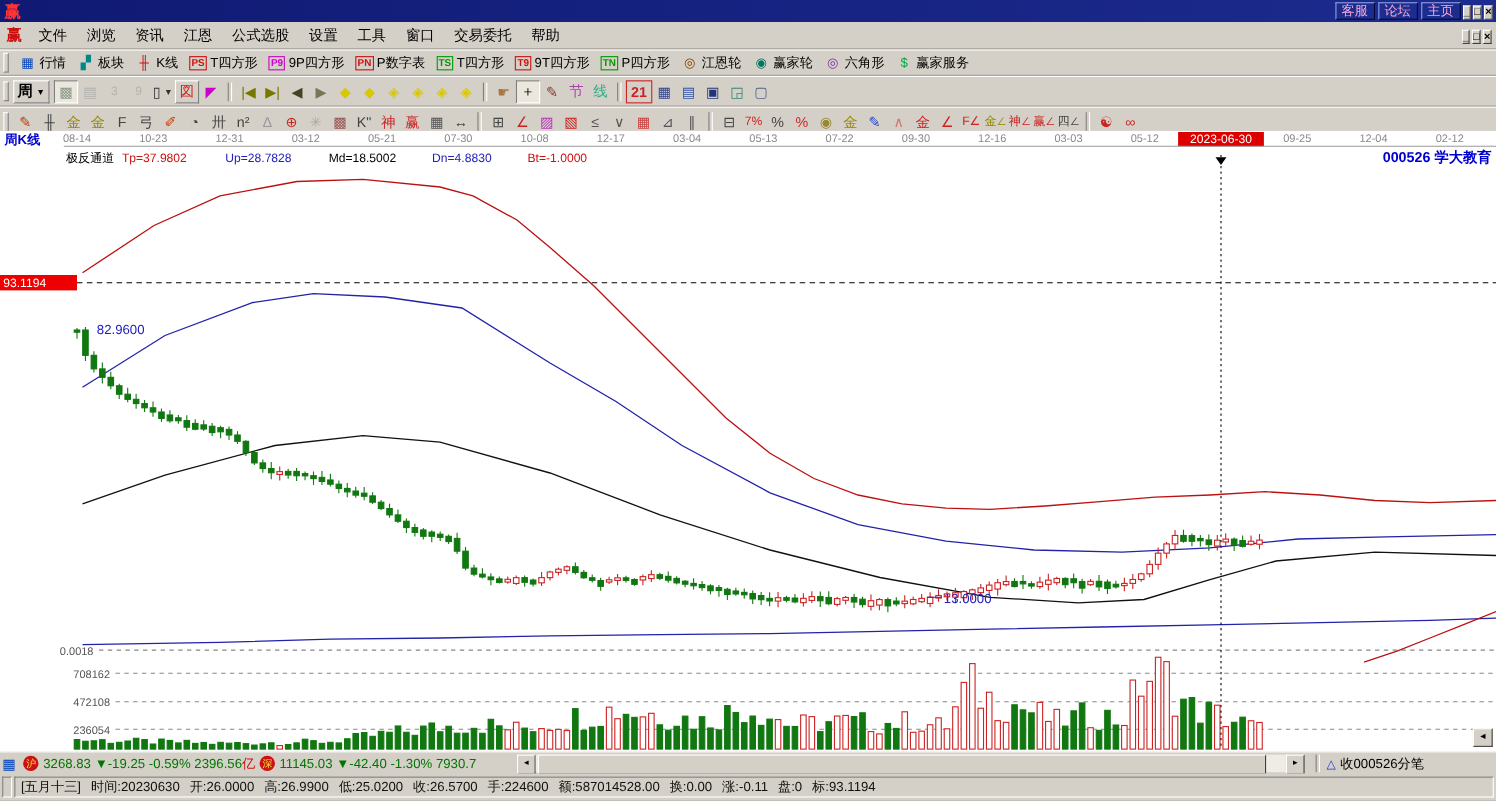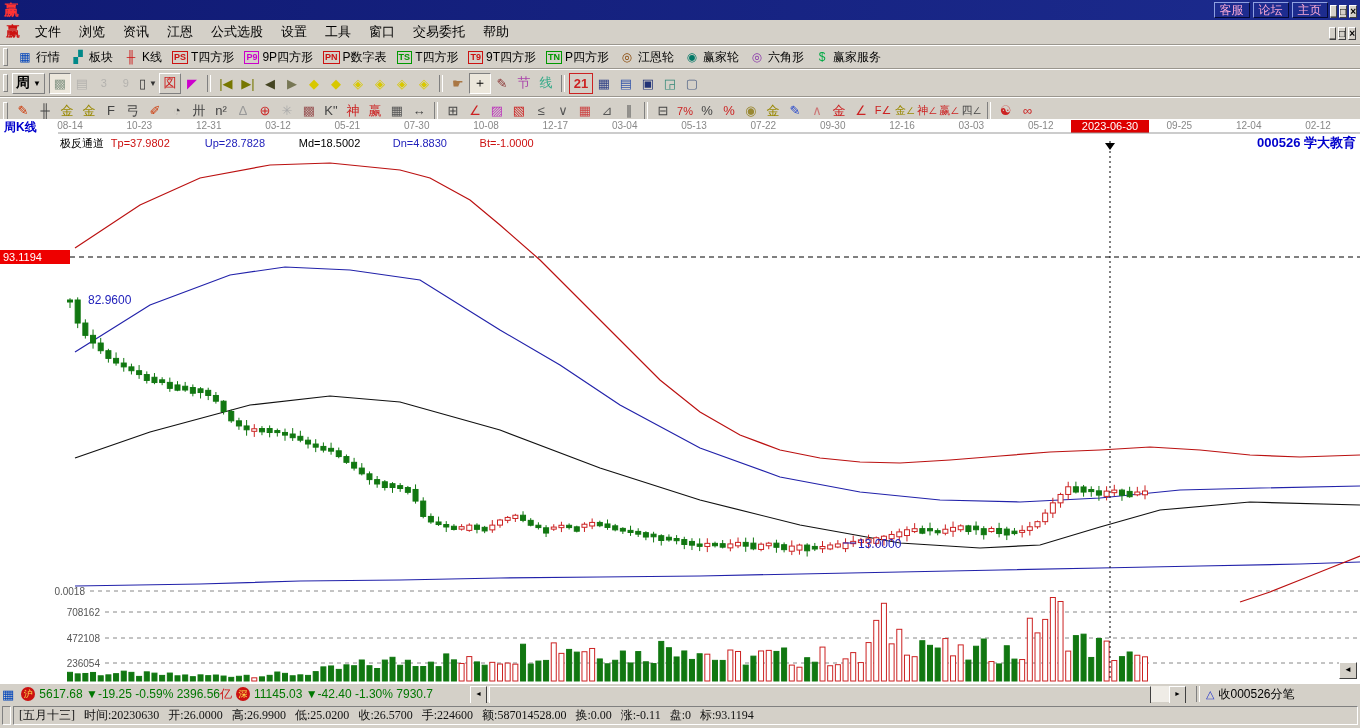--- a/index.html
+++ b/index.html
@@ -55,21 +55,21 @@
   .sb-thumb{position:absolute;left:2px;top:0;width:660px;height:16px;background:#d4d0c8;
             border:1px solid;border-color:#fff #404040 #404040 #fff;cursor:pointer;}
   .idx-right{position:absolute;left:1196px;display:flex;align-items:center;}
   .idx-right .rsep{width:2px;height:16px;border-left:1px solid #808080;border-right:1px solid #fff;margin-right:6px;}
   .fenbi-icon{color:#2233cc;font-size:11px;margin-right:4px;}
   
   .statusbar{position:absolute;top:703px;left:0;width:1360px;height:25px;background:#d4d0c8;
              display:flex;align-items:center;padding:0 2px;box-sizing:border-box;font-size:12px;}
   .panel{border:1px solid;border-color:#808080 #fff #fff #808080;height:19px;display:flex;align-items:center;padding:0 5px;box-sizing:border-box;}
   .panel.tiny{width:9px;padding:0;margin-right:2px;}
-  .panel.main{flex:1;white-space:nowrap;overflow:hidden;font-family:Liberation Serif, serif;}
+  .panel.main{flex:1;white-space:nowrap;overflow:hidden;}
   .sfield{margin-right:9px;color:#111;}
 </style>
 </head>
 <body>
 
 <div class="window">
 
   <div class="titlebar">
     <span class="tb-logo">赢</span>
     <span class="tb-spacer"></span>
@@ -724,21 +724,21 @@
         <line x1="1110" y1="22" x2="1110" y2="560" stroke="#000000" stroke-dasharray="2,3"></line>
         <polygon points="1105,24 1115,24 1110,31" fill="#000000"></polygon>
       </svg>
     <div class="collapse-btn">◄</div>
   </div>
 
   <div class="indexbar">
     <span class="idx-grid">▦</span>
     <span class="coin">沪</span>
     <span class="green">
-      <span>5617.68</span>&nbsp;<span>▼-19.25</span>&nbsp;<span>-0.59%</span>&nbsp;<span>2396.56</span></span>
+      <span>3268.83</span>&nbsp;<span>▼-19.25</span>&nbsp;<span>-0.59%</span>&nbsp;<span>2396.56</span></span>
       <span class="red">亿</span>
     <span class="coin">深</span>
     <span class="green">
       <span>11145.03</span>&nbsp;<span>▼-42.40</span>&nbsp;<span>-1.30%</span>&nbsp;<span>7930.7</span></span>
     <span class="scrollbar">
       <span class="sb-btn">◄</span>
       <span class="sb-track">
         <span class="sb-thumb"></span>
       </span>
       <span class="sb-btn">►</span>

